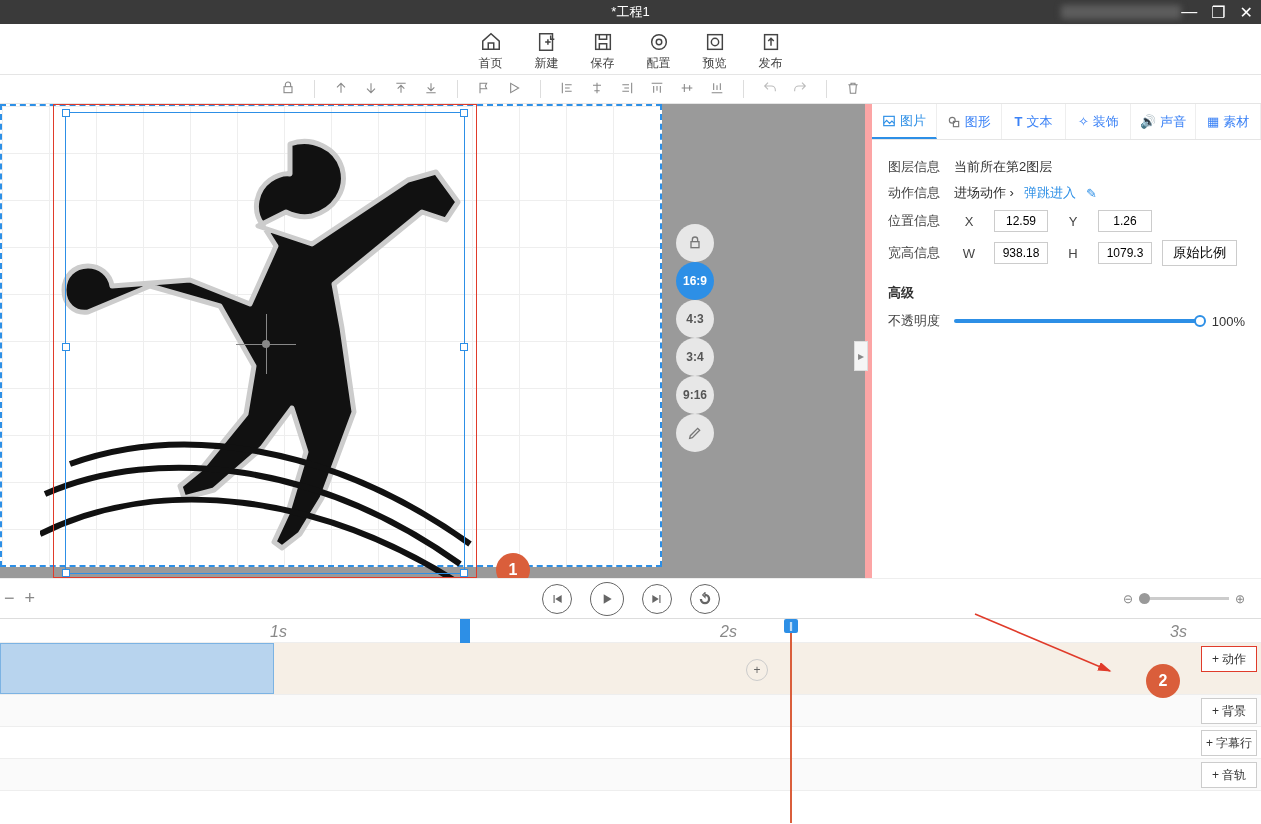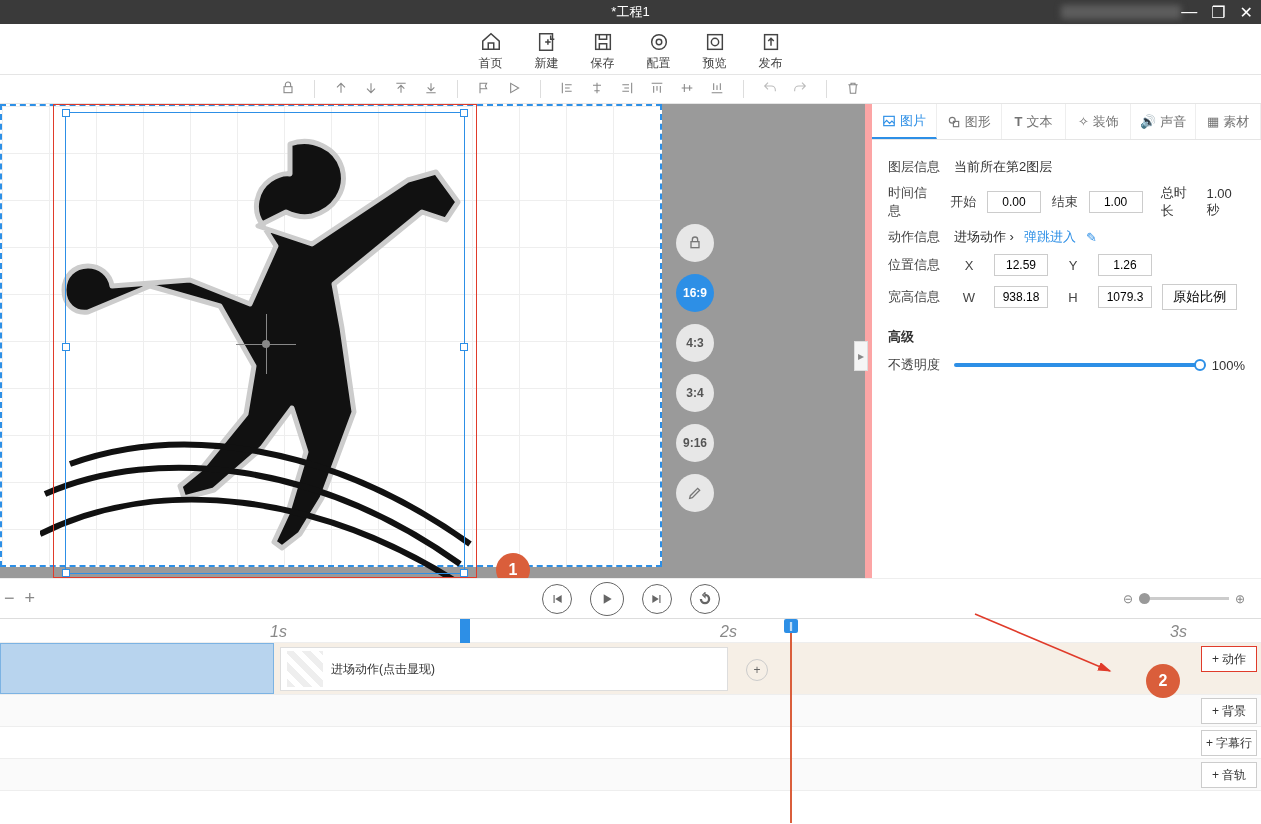--- a/index.html
+++ b/index.html
@@ -25,28 +25,28 @@
     background-image: linear-gradient(#eee 1px, transparent 1px), linear-gradient(90deg, #eee 1px, transparent 1px);
     background-size: 47px 47px; }
   .red-frame { position:absolute; left:53px; top:0; width:424px; height:474px; border:1px solid #e03b2a;}
   .sel-frame { position:absolute; left:65px; top:8; top:8px; width:400px; height:462px; border:1px solid #2d8fe6;}
   .sel-handle { position:absolute; width:8px; height:8px; border:1px solid #2d8fe6; background:#fff;}
   .cross-h { position:absolute; width:60px; height:1px; background:#888;}
   .cross-v { position:absolute; width:1px; height:60px; background:#888;}
   .center-dot { position:absolute; width:8px; height:8px; border-radius:50%; background:#888;}
   .athlete { position:absolute; left:40px; top:10px; width:440px; height:470px;}
   .badge-1 { position:absolute; left:496px; top:449px; width:34px; height:34px; border-radius:50%; background:#da5e3b; color:#fff; display:flex; align-items:center; justify-content:center; font-size:16px; font-weight:bold;}
-  .chip-col { position:absolute; left:676px; top:120px; display:flex; flex-direction:column; gap:12px;}
+  .chip-col { position:absolute; left:676px; top:120px; display:flex; flex-direction:column; }
   .chip { width:38px; height:38px; border-radius:50%; background:#e7e7e7; color:#555; display:flex; align-items:center; justify-content:center; font-size:12px; font-weight:bold;}
   .chip.active { background:#2d8fe6; color:#fff;}
   .collapse-handle { position:absolute; left:854px; top:237px; width:14px; height:30px; background:#f5f5f5; border:1px solid #ddd; display:flex; align-items:center; justify-content:center; font-size:12px; color:#888;}
 
   .rpanel { flex:1; background:#fff; border-left:7px solid #fca5a5; padding:0; overflow:hidden;}
   .rtabs { display:flex; border-bottom:1px solid #e5e5e5; height:36px;}
-  .rtab { flex:1; display:flex; align-items:center; justify-content:center; gap:4px; color:#737373; font-size:13px; border-right:1px solid #eee;}
+  .rtab { flex:1; display:flex; align-items:center; justify-content:center; gap:4px; color:#3b82f6; font-size:13px; border-right:1px solid #eee;}
   .rtab.active { color:#2d8fe6; border-bottom:2px solid #2d8fe6;}
   .rbody { padding:10px 16px; font-size:13px;}
   .sec-title { font-weight:bold; margin:6px 0 10px 0;}
   .prop-row { display:flex; align-items:center; gap:10px; margin:8px 0;}
   .prop-row .lab { width:56px; color:#444;}
   .prop-row .sublab { color:#444; width:30px; text-align:center;}
   .prop-row input[type=text] { width:54px; height:22px; border:1px solid #ccc; text-align:center; font-size:12px;}
   .prop-row .btn { border:1px solid #ccc; padding:3px 10px; background:#fff;}
   .link { color:#2d8fe6;}
   .slider { flex:1; height:4px; background:#2d8fe6; position:relative; border-radius:2px;}
@@ -274,29 +274,20 @@
           <span>▦</span>
           <span>素材</span>
         </div>
     </div>
     <div class="rbody">
       <div class="prop-row">
         <span class="lab">图层信息</span>
         <span>当前所在第2图层</span>
       </div>
       <div class="prop-row">
-        <span class="lab">时间信息</span>
-        <span class="sublab">开始</span>
-        <input type="text" value="0.00" style="">
-        <span class="sublab">结束</span>
-        <input type="text" value="1.00" style="">
-        <span style="margin-left:8px">总时长</span>
-        <span>1.00 秒</span>
-      </div>
-      <div class="prop-row">
         <span class="lab">动作信息</span>
         <span>进场动作 ›</span>
         <span class="link">弹跳进入</span>
         <span class="link">✎</span>
       </div>
       <div class="prop-row">
         <span class="lab">位置信息</span>
         <span class="sublab">X</span>
         <input type="text" value="12.59" style="">
         <span class="sublab">Y</span>
@@ -361,24 +352,20 @@
     <span class="tlabel" style="left:270px">1s</span>
     <span class="tlabel" style="left:720px">2s</span>
     <span class="tlabel" style="left:1170px">3s</span>
     <div class="blue-range" style="left:460px"></div>
   </div>
   <div class="playhead-line" style="left:790px"></div>
   <div class="playhead-cap" style="left:790px">∥</div>
 
   <div class="track-row" style="background:#f6efe6">
     <div class="track-blue"></div>
-    <div class="track-block">
-      <div class="thumb-swirl"></div>
-      <span>进场动作(点击显现)</span>
-    </div>
     <div class="plus-circle">+</div>
     <div class="add-box red">+ <span>动作</span></div>
   </div>
   <div class="row-stripe">
     <div class="add-box">+ <span>背景</span></div>
   </div>
   <div class="row-stripe alt">
     <div class="add-box">+ <span>字幕行</span></div>
   </div>
   <div class="row-stripe">

